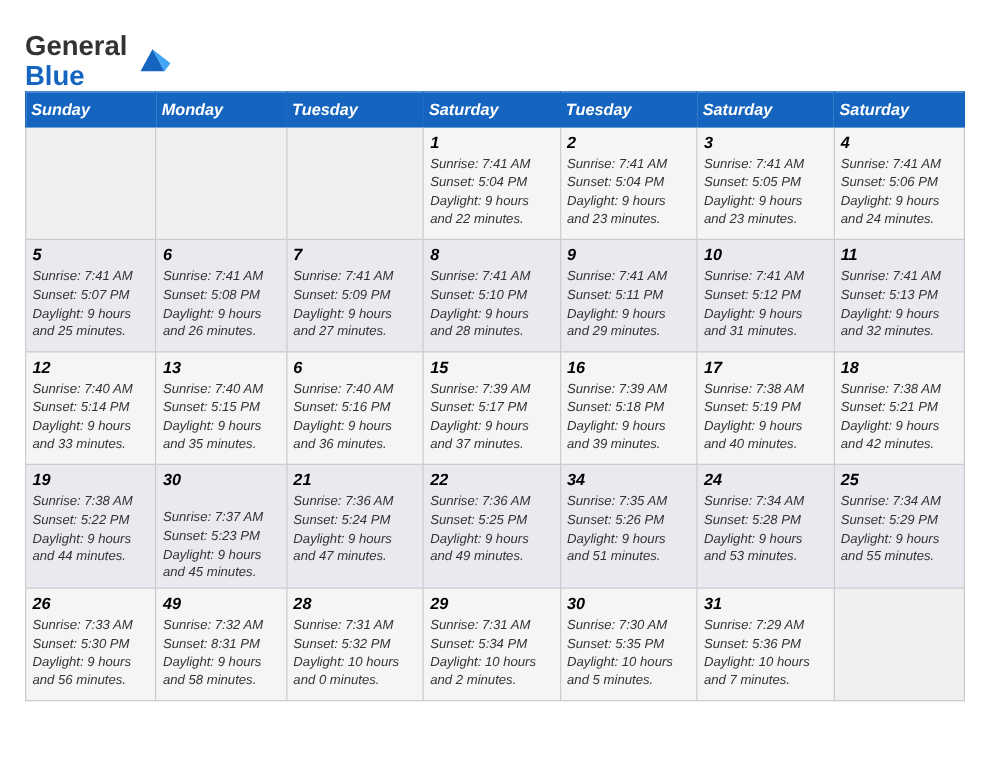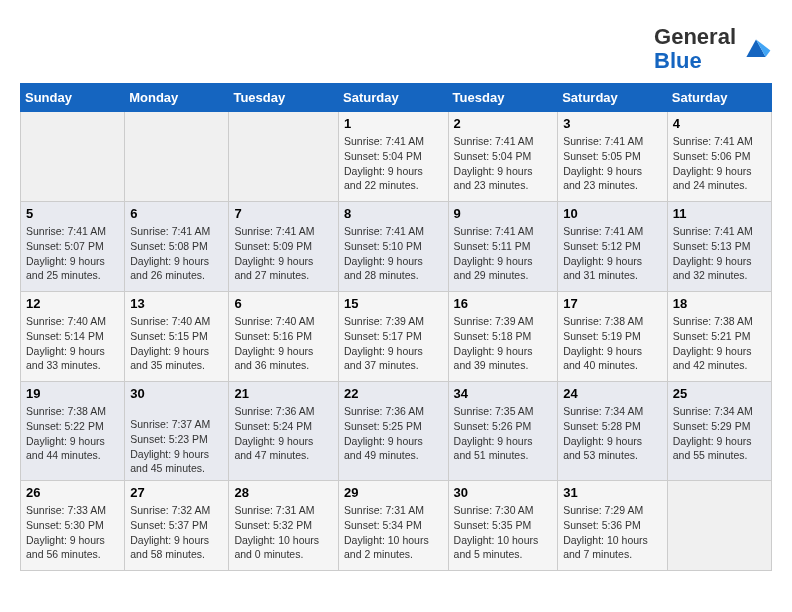--- a/index.html
+++ b/index.html
@@ -5,24 +5,22 @@
     * { box-sizing: border-box; margin: 0; padding: 0; }
     body {
       font-family: Arial, sans-serif;
       background: #fff;
       width: 792px;
       min-height: 612px;
       padding: 20px;
     }
     .header {
       display: flex;
-      align-items: flex-end;
+      align-items: center;
       justify-content: space-between;
-      margin-bottom: 10px;
-      flex-direction: column;
     }
     .logo {
       display: flex;
       align-items: center;
       margin-top: 5px;
     }
     .logo-text {
       font-size: 22px;
       font-weight: bold;
       line-height: 1.1;
@@ -44,20 +42,21 @@
       line-height: 1.2;
     }
     .location {
       font-size: 15px;
       color: #444;
     }
     table {
       width: 100%;
       border-collapse: collapse;
       font-size: 11px;
+      font-style: italic;
     }
     thead tr {
       background-color: #1565c0;
       color: #fff;
     }
     thead th {
       padding: 6px 4px;
       font-size: 13px;
       font-weight: bold;
       text-align: left;
@@ -313,23 +312,23 @@
       </tr>
       <tr>
         <td>
           <div class="day-number">26</div>
           <div class="cell-content" style="white-space: pre-line;">Sunrise: 7:33 AM
 Sunset: 5:30 PM
 Daylight: 9 hours
 and 56 minutes.</div>
         </td>
         <td>
-          <div class="day-number">27</div>
+          <div class="day-number">49</div>
           <div class="cell-content" style="white-space: pre-line;">Sunrise: 7:32 AM
-Sunset: 5:37 PM
+Sunset: 8:31 PM
 Daylight: 9 hours
 and 58 minutes.</div>
         </td>
         <td>
           <div class="day-number">28</div>
           <div class="cell-content" style="white-space: pre-line;">Sunrise: 7:31 AM
 Sunset: 5:32 PM
 Daylight: 10 hours
 and 0 minutes.</div>
         </td>

